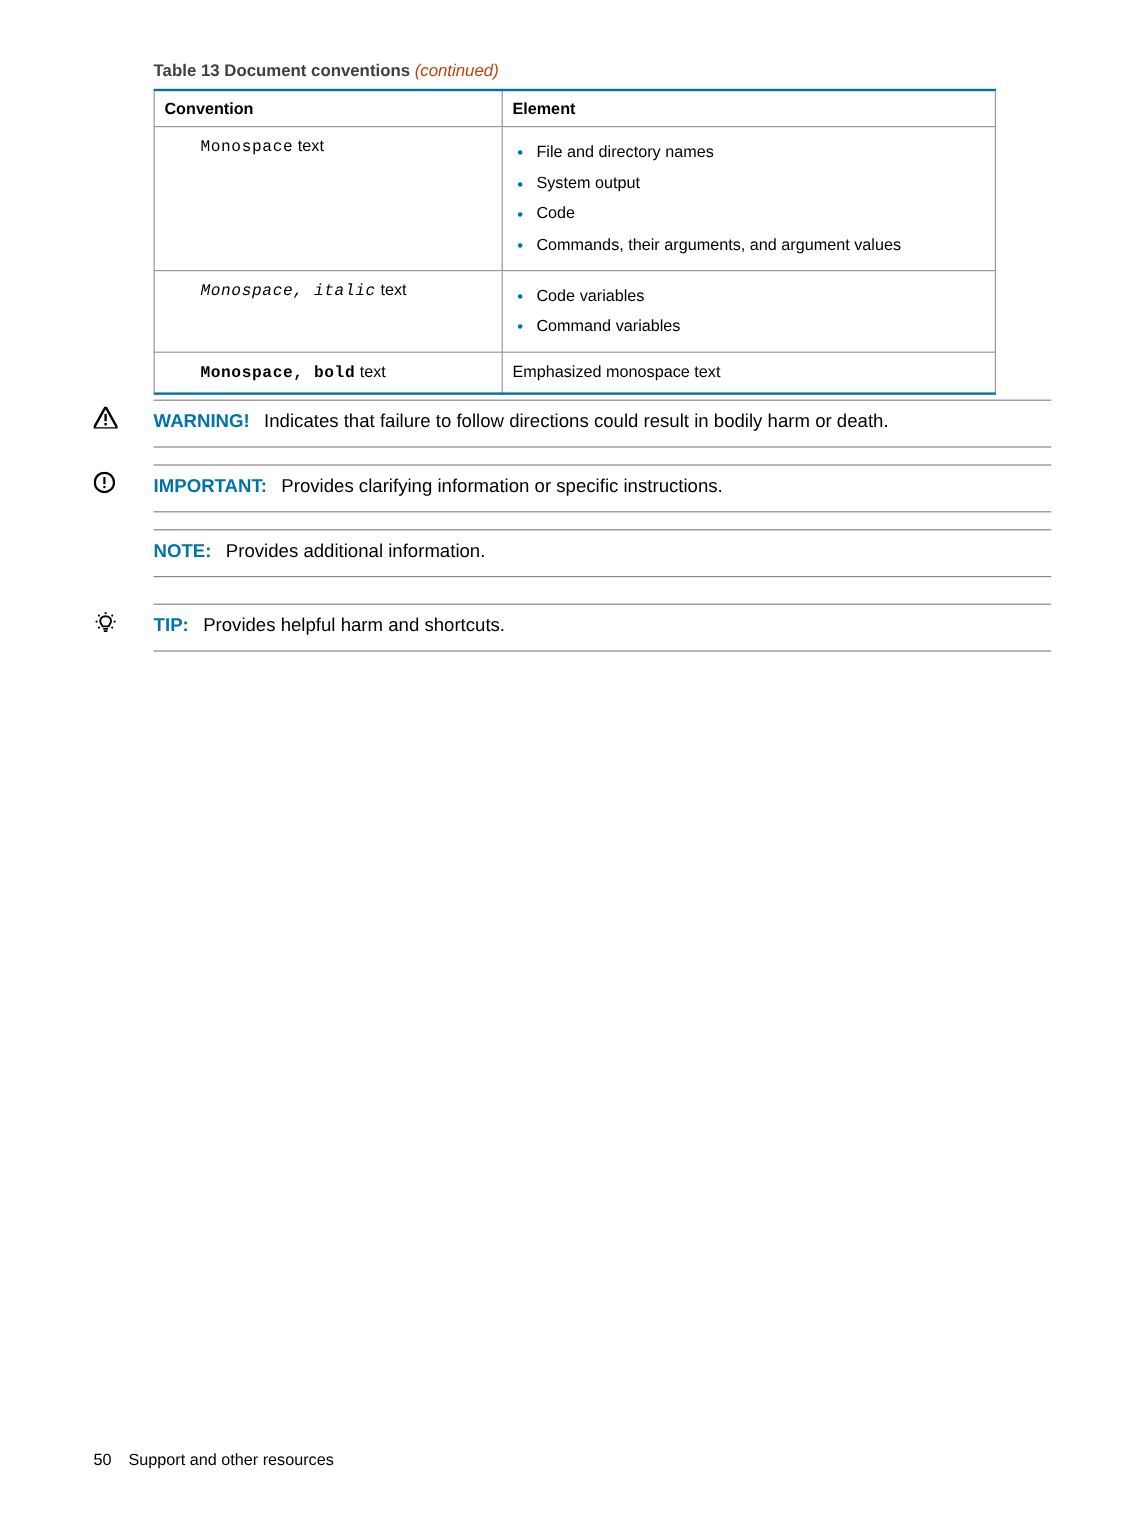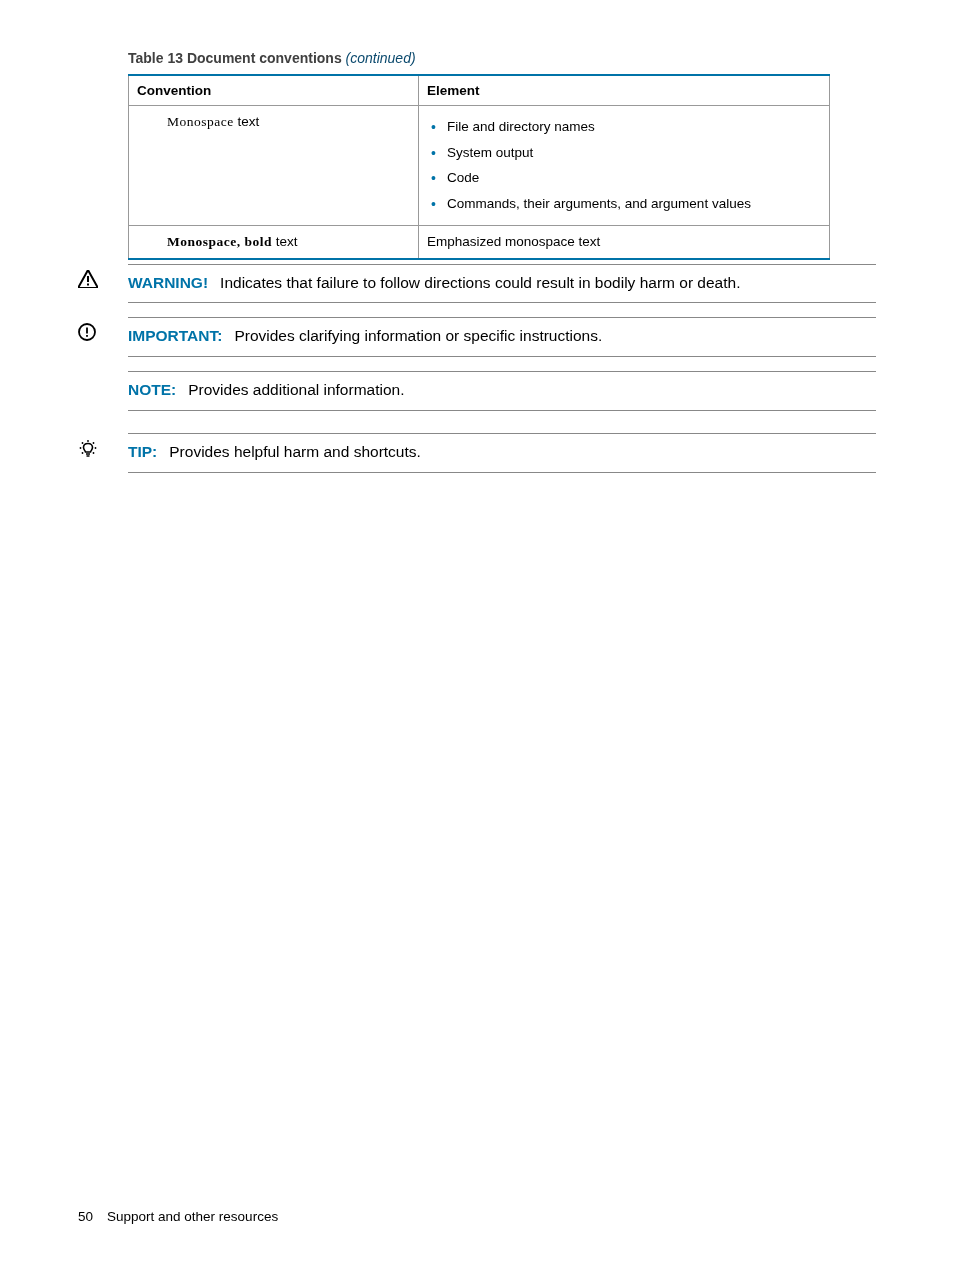--- a/index.html
+++ b/index.html
@@ -19,21 +19,21 @@
     .table-caption {
       font-size: 14px;
       margin-left: 50px;
       margin-bottom: 8px;
     }
     .table-caption .bold-blue {
       color: #404040;
       font-weight: bold;
     }
     .table-caption .italic-blue {
-      color: #0c4a6e;
+      color: #c2410c;
       font-style: italic;
       font-weight: normal;
     }
     table.conventions {
       margin-left: 50px;
       border-collapse: collapse;
       width: 702px;
       border-top: 2px solid #0073a8;
       border-bottom: 2px solid #0073a8;
     }
@@ -46,21 +46,21 @@
       border-top: none;
       margin-left: 16px;
     }
     table.conventions td {
       font-size: 13.5px;
       padding: 8px 8px;
       border: 1px solid #999;
       vertical-align: top;
     }
     table.conventions tr:last-child td { border-bottom: none; }
-    .mono { font-family: Liberation Serif, serif; letter-spacing: 0.5px; padding-left: 30px; }
+    .mono { font-family: Liberation Mono, monospace; letter-spacing: 0.5px; padding-left: 30px; }
     .italic { font-style: italic; }
     .bold { font-weight: bold; }
     table.conventions ul {
       list-style: none;
       padding-left: 4px;
     }
     table.conventions ul li {
       position: relative;
       padding-left: 16px;
       line-height: 1.9;
@@ -129,20 +129,31 @@
       <tr>
         <td>
           <span class="mono">Monospace</span><span> text</span>
         </td>
         <td>
           <ul>
             <li>File and directory names</li>
             <li>System output</li>
             <li>Code</li>
             <li>Commands, their arguments, and argument values</li>
+          </ul>
+        </td>
+      </tr>
+      <tr>
+        <td>
+          <span class="mono italic">Monospace, italic</span><span> text</span>
+        </td>
+        <td>
+          <ul>
+            <li>Code variables</li>
+            <li>Command variables</li>
           </ul>
         </td>
       </tr>
       <tr>
         <td>
           <span class="mono bold">Monospace, bold</span><span> text</span>
         </td>
         <td>
           <span>Emphasized monospace text</span>
         </td>

